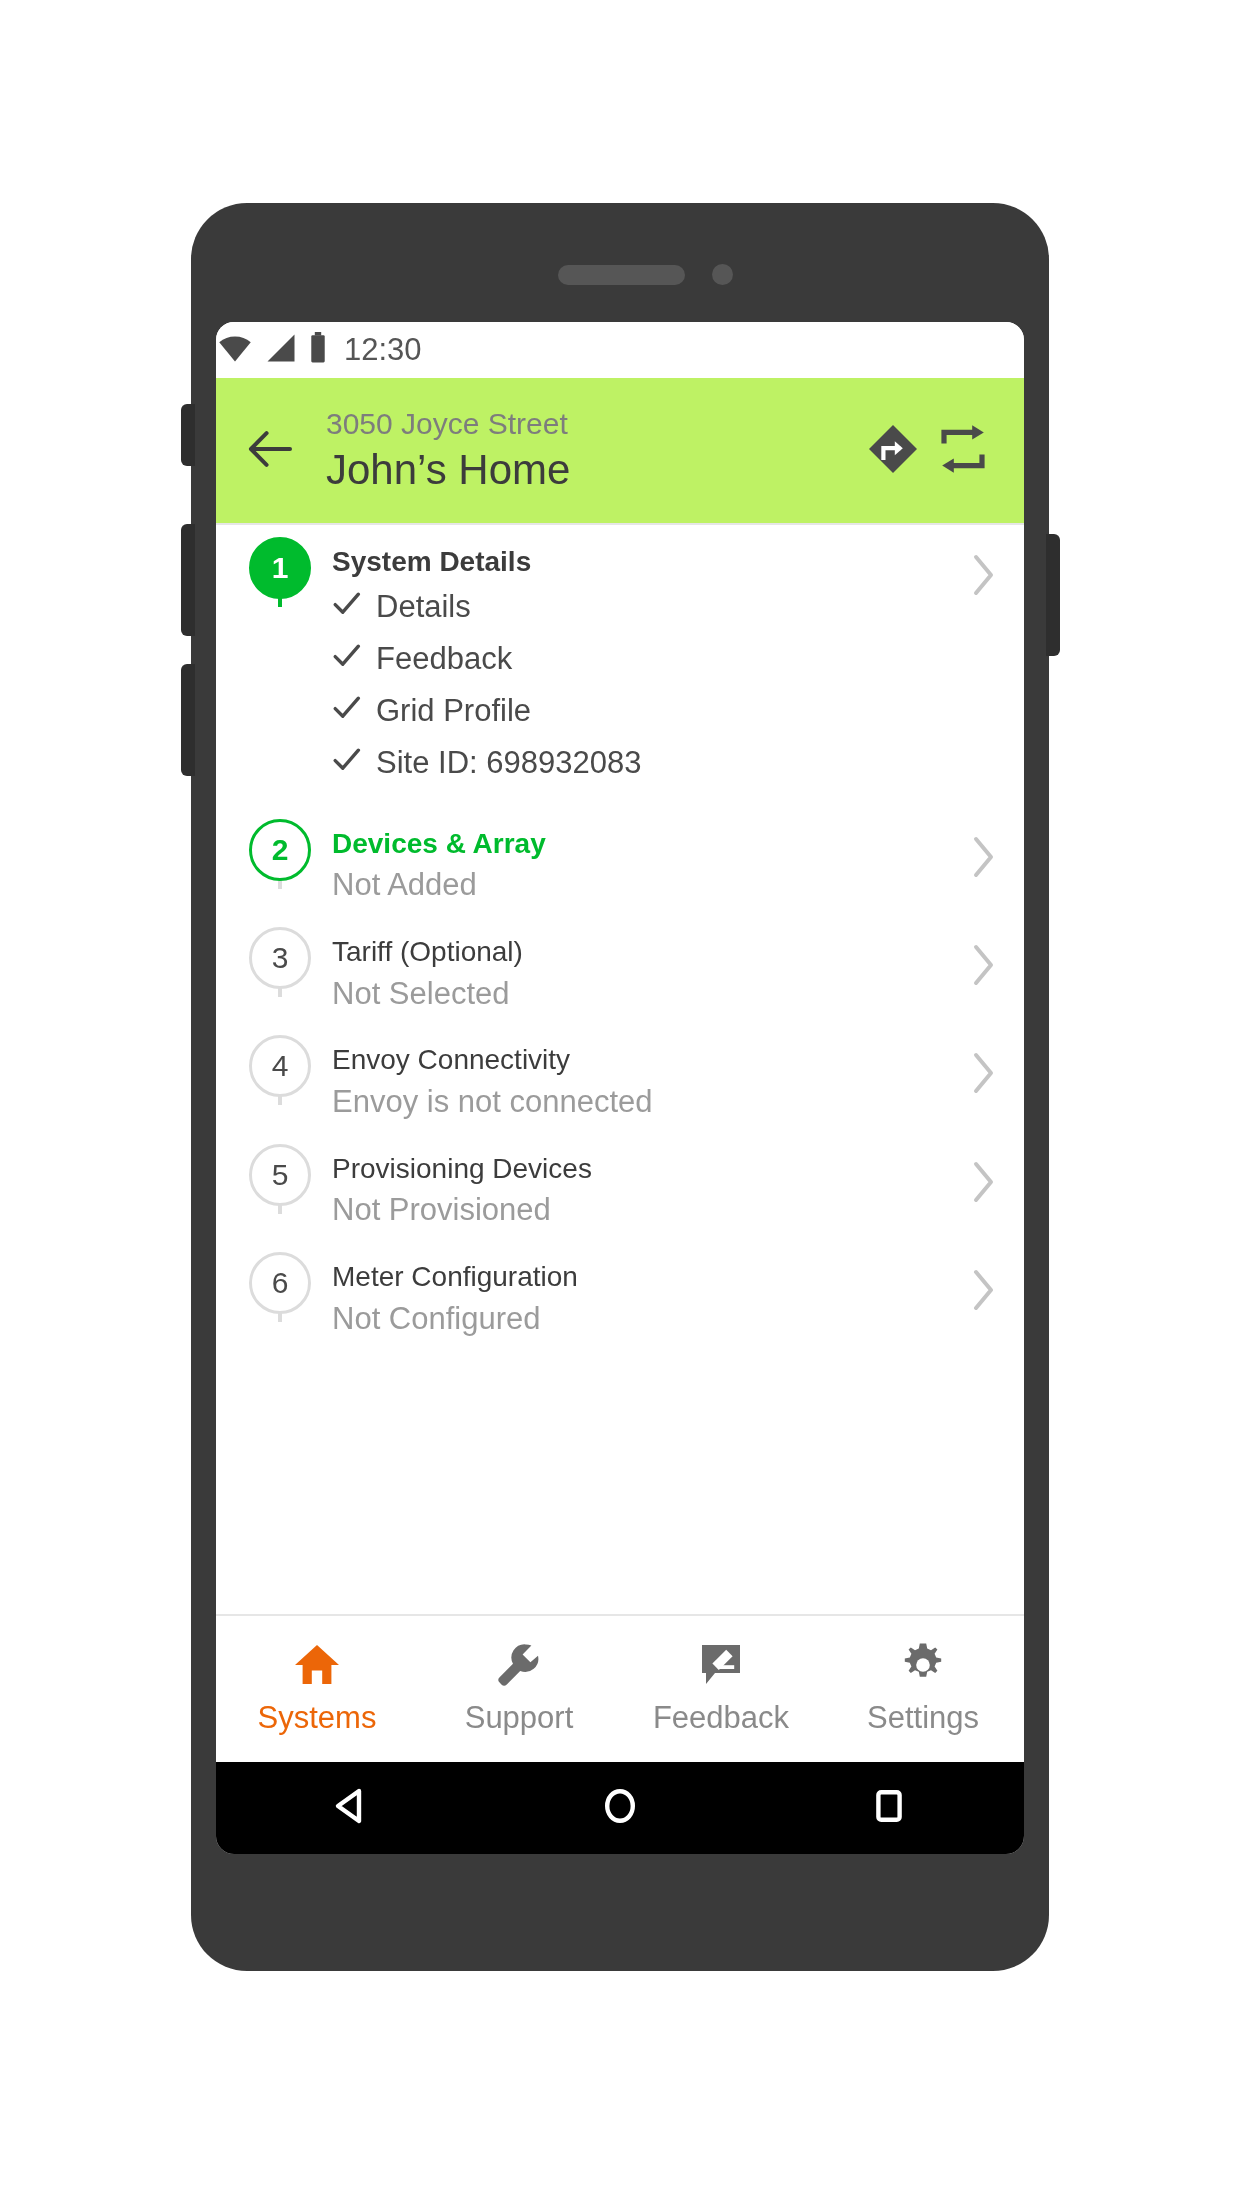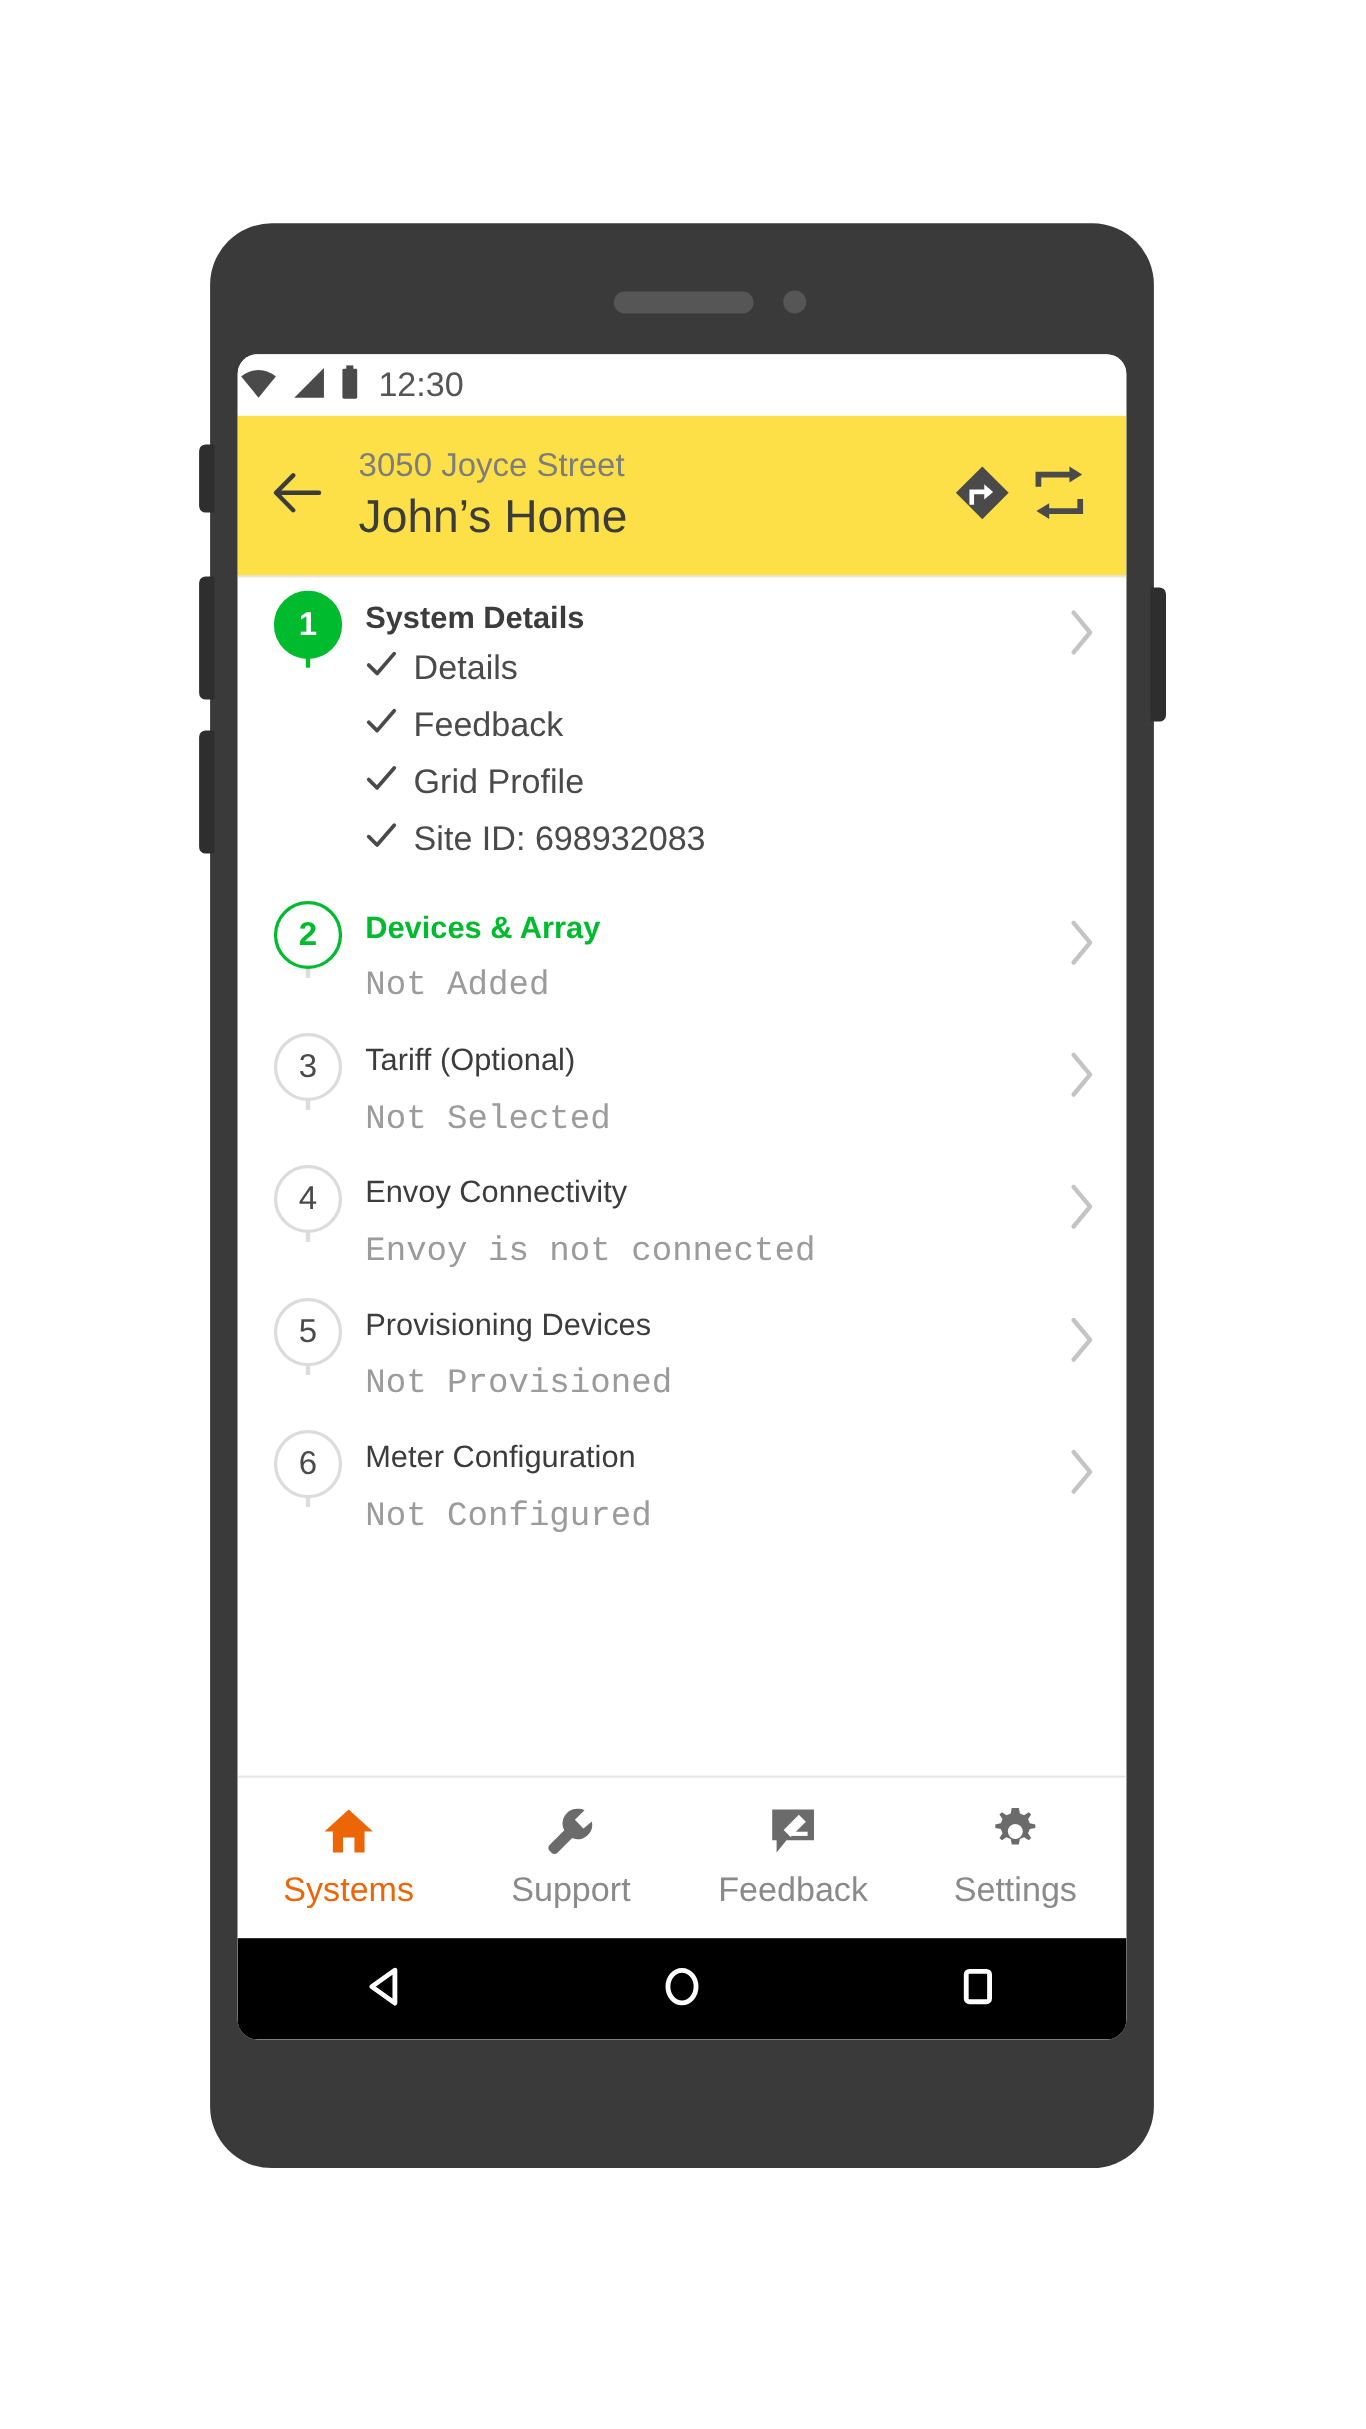--- a/index.html
+++ b/index.html
@@ -83,21 +83,21 @@
   }
 
   
   #app-header {
     flex: 0 0 auto;
     height: 147px;
     display: flex;
     align-items: center;
     padding: 0 26px 0 22px;
     border-bottom: 2px solid #e6e6e6;
-    background: #fde047;
+    background: #bef264;
   }
   #back-button {
     width: 64px; height: 64px;
     display: flex; align-items: center; justify-content: center;
     flex: 0 0 auto;
     cursor: pointer;
   }
   #header-titles {
     flex: 1 1 auto;
     padding-left: 24px;
@@ -198,23 +198,23 @@
     line-height: 1.2;
     color: #3c3c3c;
     padding-top: 8px;
     font-family: "Liberation Sans", sans-serif;
   }
   .step-title.bold   { font-weight: bold; }
   .step-title.green  { color: #00bb2d; font-weight: bold; }
   .step-status {
     font-size: 31px;
     color: #9b9b9b;
-    margin-top: 18px;
+    margin-top: 6px;
     line-height: 1.25;
-    font-family: Liberation Mono, monospace;
+    font-family: Liberation Sans, sans-serif;
   }
   .substep-list { margin-top: 10px; }
   .substep {
     display: flex;
     align-items: center;
     font-size: 31px;
     color: #4a4a4a;
     line-height: 1.0;
     margin-bottom: 17px;
     font-family: "Liberation Sans", sans-serif;

